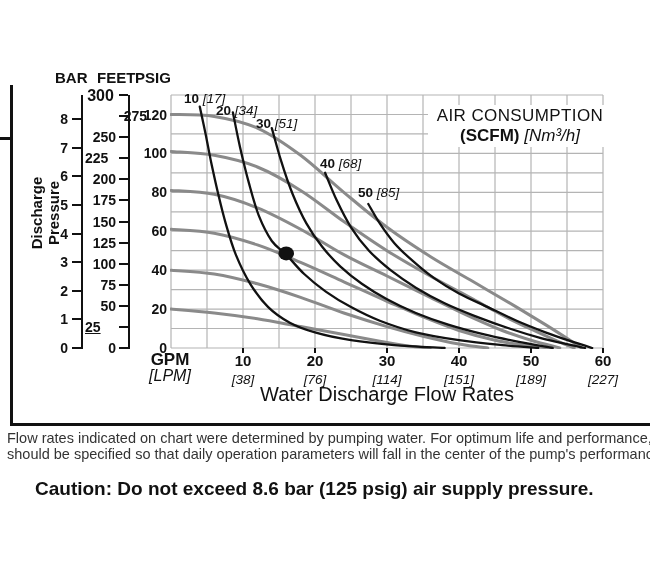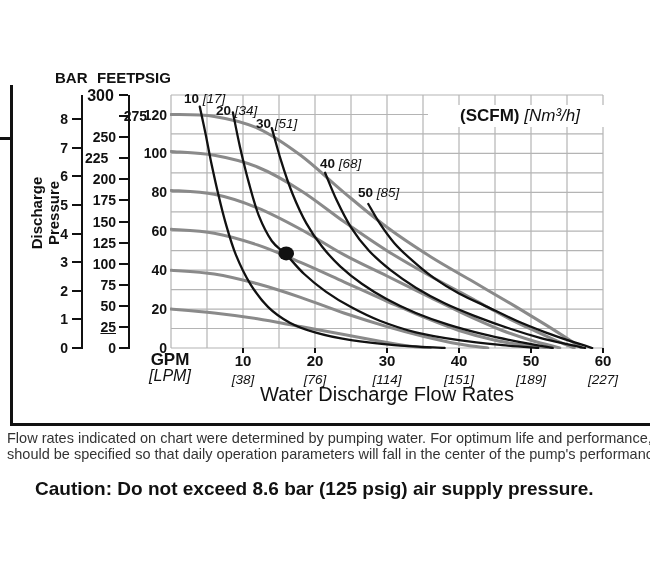--- a/index.html
+++ b/index.html
@@ -63,21 +63,21 @@
       <div style="position: absolute; left: 46px; top: 197px; width: 22px; text-align: right; font-weight: bold; font-size: 14px;">5</div>
       <div style="position: absolute; left: 72px; top: 175.4px; width: 9px; height: 2px; background: rgb(17, 17, 17);"></div>
       <div style="position: absolute; left: 46px; top: 168.4px; width: 22px; text-align: right; font-weight: bold; font-size: 14px;">6</div>
       <div style="position: absolute; left: 72px; top: 146.8px; width: 9px; height: 2px; background: rgb(17, 17, 17);"></div>
       <div style="position: absolute; left: 46px; top: 139.8px; width: 22px; text-align: right; font-weight: bold; font-size: 14px;">7</div>
       <div style="position: absolute; left: 72px; top: 118.2px; width: 9px; height: 2px; background: rgb(17, 17, 17);"></div>
       <div style="position: absolute; left: 46px; top: 111.2px; width: 22px; text-align: right; font-weight: bold; font-size: 14px;">8</div>
       <div style="position: absolute; left: 119px; top: 347px; width: 9px; height: 2px; background: rgb(17, 17, 17);"></div>
       <div style="position: absolute; left: 85px; top: 340px; width: 31px; text-align: right; font-weight: bold; font-size: 14px;">0</div>
       <div style="position: absolute; left: 119px; top: 325.9px; width: 9px; height: 2px; background: rgb(17, 17, 17);"></div>
-      <div style="position: absolute; left: 85px; top: 318.9px; width: 31px; text-align: right; font-weight: bold; font-size: 14px; text-decoration: underline;">25</div>
+      <div style="position: absolute; left: 85px; top: 318.9px; width: 31px; font-weight: bold; font-size: 14px; text-decoration: underline;">25</div>
       <div style="position: absolute; left: 119px; top: 304.8px; width: 9px; height: 2px; background: rgb(17, 17, 17);"></div>
       <div style="position: absolute; left: 85px; top: 297.8px; width: 31px; text-align: right; font-weight: bold; font-size: 14px;">50</div>
       <div style="position: absolute; left: 119px; top: 283.8px; width: 9px; height: 2px; background: rgb(17, 17, 17);"></div>
       <div style="position: absolute; left: 85px; top: 276.8px; width: 31px; text-align: right; font-weight: bold; font-size: 14px;">75</div>
       <div style="position: absolute; left: 119px; top: 262.7px; width: 9px; height: 2px; background: rgb(17, 17, 17);"></div>
       <div style="position: absolute; left: 85px; top: 255.7px; width: 31px; text-align: right; font-weight: bold; font-size: 14px;">100</div>
       <div style="position: absolute; left: 119px; top: 241.6px; width: 9px; height: 2px; background: rgb(17, 17, 17);"></div>
       <div style="position: absolute; left: 85px; top: 234.6px; width: 31px; text-align: right; font-weight: bold; font-size: 14px;">125</div>
       <div style="position: absolute; left: 119px; top: 220.5px; width: 9px; height: 2px; background: rgb(17, 17, 17);"></div>
       <div style="position: absolute; left: 85px; top: 213.5px; width: 31px; text-align: right; font-weight: bold; font-size: 14px;">150</div>
@@ -140,20 +140,21 @@
           <path d="M0.0,214.1C7.2,214.7 28.8,216.3 43.2,218.0C57.6,219.6 72.0,221.5 86.4,223.8C100.8,226.1 115.2,229.0 129.6,231.6C144.0,234.2 159.6,236.9 172.8,239.4C186.0,241.8 198.0,244.2 208.8,246.2C219.6,248.1 229.2,249.9 237.6,251.1C246.0,252.2 255.6,252.7 259.2,253.0" fill="none" stroke="#8a8a8a" stroke-width="3" stroke-linecap="round" stroke-linejoin="round"></path>
           <path d="M28.8,11.7C29.8,16.2 32.6,29.5 34.6,38.9C36.5,48.3 38.3,58.4 40.3,68.1C42.4,77.8 44.4,87.3 46.8,97.3C49.2,107.4 51.7,118.1 54.7,128.4C57.7,138.8 60.7,149.5 64.8,159.6C68.9,169.6 73.8,180.0 79.2,188.8C84.6,197.5 90.6,205.6 97.2,212.1C103.8,218.6 111.0,223.5 118.8,227.7C126.6,231.9 133.8,234.5 144.0,237.4C154.2,240.4 166.8,243.1 180.0,245.2C193.2,247.3 207.6,248.8 223.2,250.1C238.8,251.4 265.2,252.5 273.6,253.0" fill="none" stroke="#111111" stroke-width="2.3" stroke-linecap="round" stroke-linejoin="round"></path>
           <path d="M61.9,17.5C63.1,23.4 66.5,40.9 69.1,52.5C71.8,64.2 74.6,76.2 77.8,87.6C80.9,98.9 84.0,110.9 87.8,120.7C91.7,130.4 96.2,139.5 100.8,146.0C105.4,152.4 109.8,154.1 115.2,159.6C120.6,165.1 126.6,172.9 133.2,179.0C139.8,185.2 147.0,191.0 154.8,196.6C162.6,202.1 171.0,207.3 180.0,212.1C189.0,217.0 198.0,221.5 208.8,225.8C219.6,230.0 231.6,234.2 244.8,237.4C258.0,240.7 273.6,243.1 288.0,245.2C302.4,247.3 318.0,248.8 331.2,250.1C344.4,251.4 361.2,252.5 367.2,253.0" fill="none" stroke="#111111" stroke-width="2.3" stroke-linecap="round" stroke-linejoin="round"></path>
           <path d="M100.8,33.1C102.4,38.6 106.7,55.1 110.2,66.2C113.6,77.2 117.5,88.9 121.7,99.3C125.9,109.6 130.4,119.7 135.4,128.4C140.3,137.2 145.6,144.7 151.2,151.8C156.8,158.9 162.6,165.1 169.2,171.3C175.8,177.4 183.0,183.3 190.8,188.8C198.6,194.3 207.0,199.5 216.0,204.3C225.0,209.2 234.6,213.8 244.8,218.0C255.0,222.2 265.8,226.1 277.2,229.6C288.6,233.2 301.2,236.5 313.2,239.4C325.2,242.3 337.8,244.9 349.2,247.2C360.6,249.4 376.2,252.0 381.6,253.0" fill="none" stroke="#111111" stroke-width="2.3" stroke-linecap="round" stroke-linejoin="round"></path>
           <path d="M154.1,77.8C156.0,82.4 161.3,96.0 165.6,105.1C169.9,114.2 174.6,123.9 180.0,132.3C185.4,140.8 191.4,148.6 198.0,155.7C204.6,162.8 211.8,169.0 219.6,175.2C227.4,181.3 235.8,187.2 244.8,192.7C253.8,198.2 263.4,203.4 273.6,208.2C283.8,213.1 295.2,217.6 306.0,221.9C316.8,226.1 327.6,230.0 338.4,233.5C349.2,237.1 361.2,240.7 370.8,243.3C380.4,245.9 388.8,247.5 396.0,249.1C403.2,250.7 411.0,252.4 414.0,253.0" fill="none" stroke="#111111" stroke-width="2.3" stroke-linecap="round" stroke-linejoin="round"></path>
           <path d="M197.3,109.0C199.2,112.2 204.5,122.0 208.8,128.4C213.1,134.9 217.8,141.7 223.2,147.9C228.6,154.1 234.6,159.6 241.2,165.4C247.8,171.3 255.0,177.4 262.8,182.9C270.6,188.5 279.0,193.6 288.0,198.5C297.0,203.4 307.2,207.6 316.8,212.1C326.4,216.7 336.0,221.5 345.6,225.8C355.2,230.0 365.4,234.0 374.4,237.4C383.4,240.8 391.8,243.6 399.6,246.2C407.4,248.8 417.6,251.9 421.2,253.0" fill="none" stroke="#111111" stroke-width="2.3" stroke-linecap="round" stroke-linejoin="round"></path>
           <ellipse cx="115.2" cy="158.4" rx="7.8" ry="7" fill="#111111"></ellipse>
         </g>
       </svg>
     <div id="airlegend">
+      <div class="l1">AIR CONSUMPTION</div>
       <div class="l2"><b>(SCFM)</b> <i>[Nm³/h]</i></div>
     </div>
     <div id="curveLabels">
         <div class="curvelbl" style="position: absolute; left: 13px; top: -4px;"><b>10</b> <i>[17]</i></div>
         <div class="curvelbl" style="position: absolute; left: 45px; top: 8px;"><b>20</b> <i>[34]</i></div>
         <div class="curvelbl" style="position: absolute; left: 85px; top: 21px;"><b>30</b> <i>[51]</i></div>
         <div class="curvelbl" style="position: absolute; left: 149px; top: 61px;"><b>40</b> <i>[68]</i></div>
         <div class="curvelbl" style="position: absolute; left: 187px; top: 90px;"><b>50</b> <i>[85]</i></div>
       </div>
   </div>

